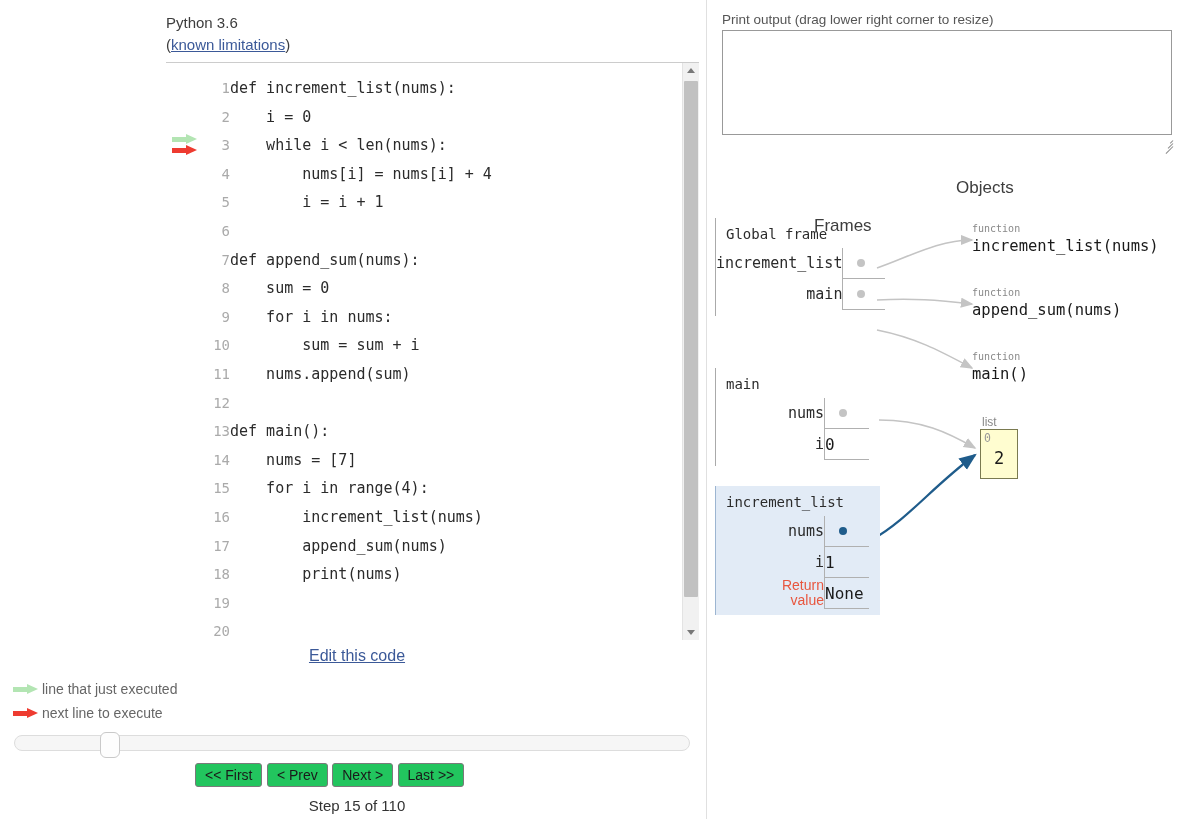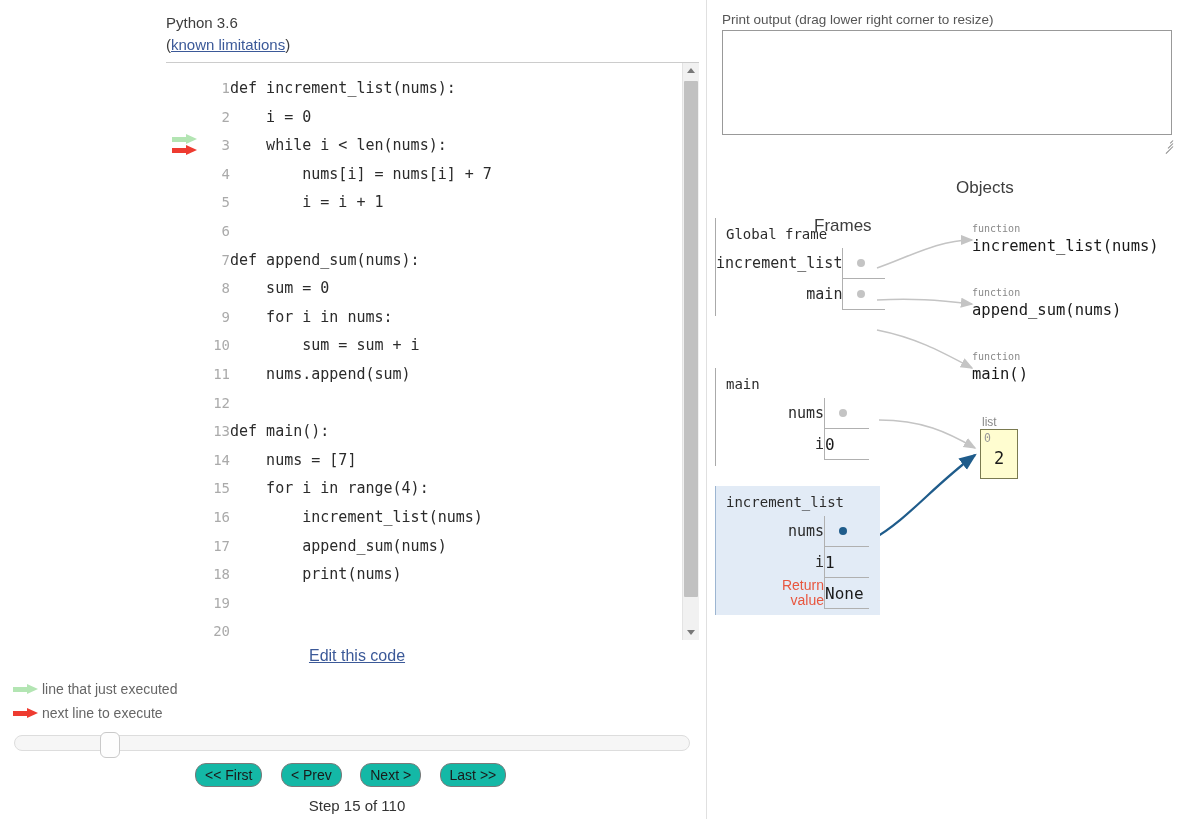--- a/index.html
+++ b/index.html
@@ -113,24 +113,24 @@
     background: #f6f6f6; border: 1px solid #dddddd; border-radius: 8px;
     box-sizing: border-box;
   }
   .slider-handle {
     position: absolute; left: 76px; top: -4px; width: 18px; height: 24px;
     background: #fdfdfd; border: 1px solid #c9c9c9; border-radius: 6px;
   }
 
   .btn-row { position: absolute; left: 195px; top: 763px; }
   .nav-btn {
-    display: inline-block; margin-right: 14px;
+    display: inline-block; margin-right: 0;
     font-family: "Liberation Sans", sans-serif; font-size: 14px;
-    color: #1a1a1a; background: #14b8a6;
-    border: 1px solid #7a7a7a; border-radius: 11px;
+    color: #1a1a1a; background: #22c55e;
+    border: 1px solid #7a7a7a; border-radius: 3px;
     padding: 3px 9px; cursor: pointer;
   }
   .step-label {
     position: absolute; left: 166px; top: 797px; width: 382px;
     text-align: center; font-size: 15px; color: #333333;
   }
 
   
   .right-pane { position: absolute; left: 707px; top: 0; width: 484px; height: 819px; }
 
@@ -267,21 +267,21 @@
                     <span class="shaft"></span>
                     <span class="head"></span>
                   </span>
                 </td>
                 <td class="lineno">3</td>
                 <td class="codeline">    while i &lt; len(nums):</td>
               </tr>
               <tr>
                 <td class="arrow-cell"></td>
                 <td class="lineno">4</td>
-                <td class="codeline">        nums[i] = nums[i] + 7</td>
+                <td class="codeline">        nums[i] = nums[i] + 4</td>
               </tr>
               <tr>
                 <td class="arrow-cell"></td>
                 <td class="lineno">5</td>
                 <td class="codeline">        i = i + 1</td>
               </tr>
               <tr>
                 <td class="arrow-cell"></td>
                 <td class="lineno">6</td>
                 <td class="codeline"></td>

